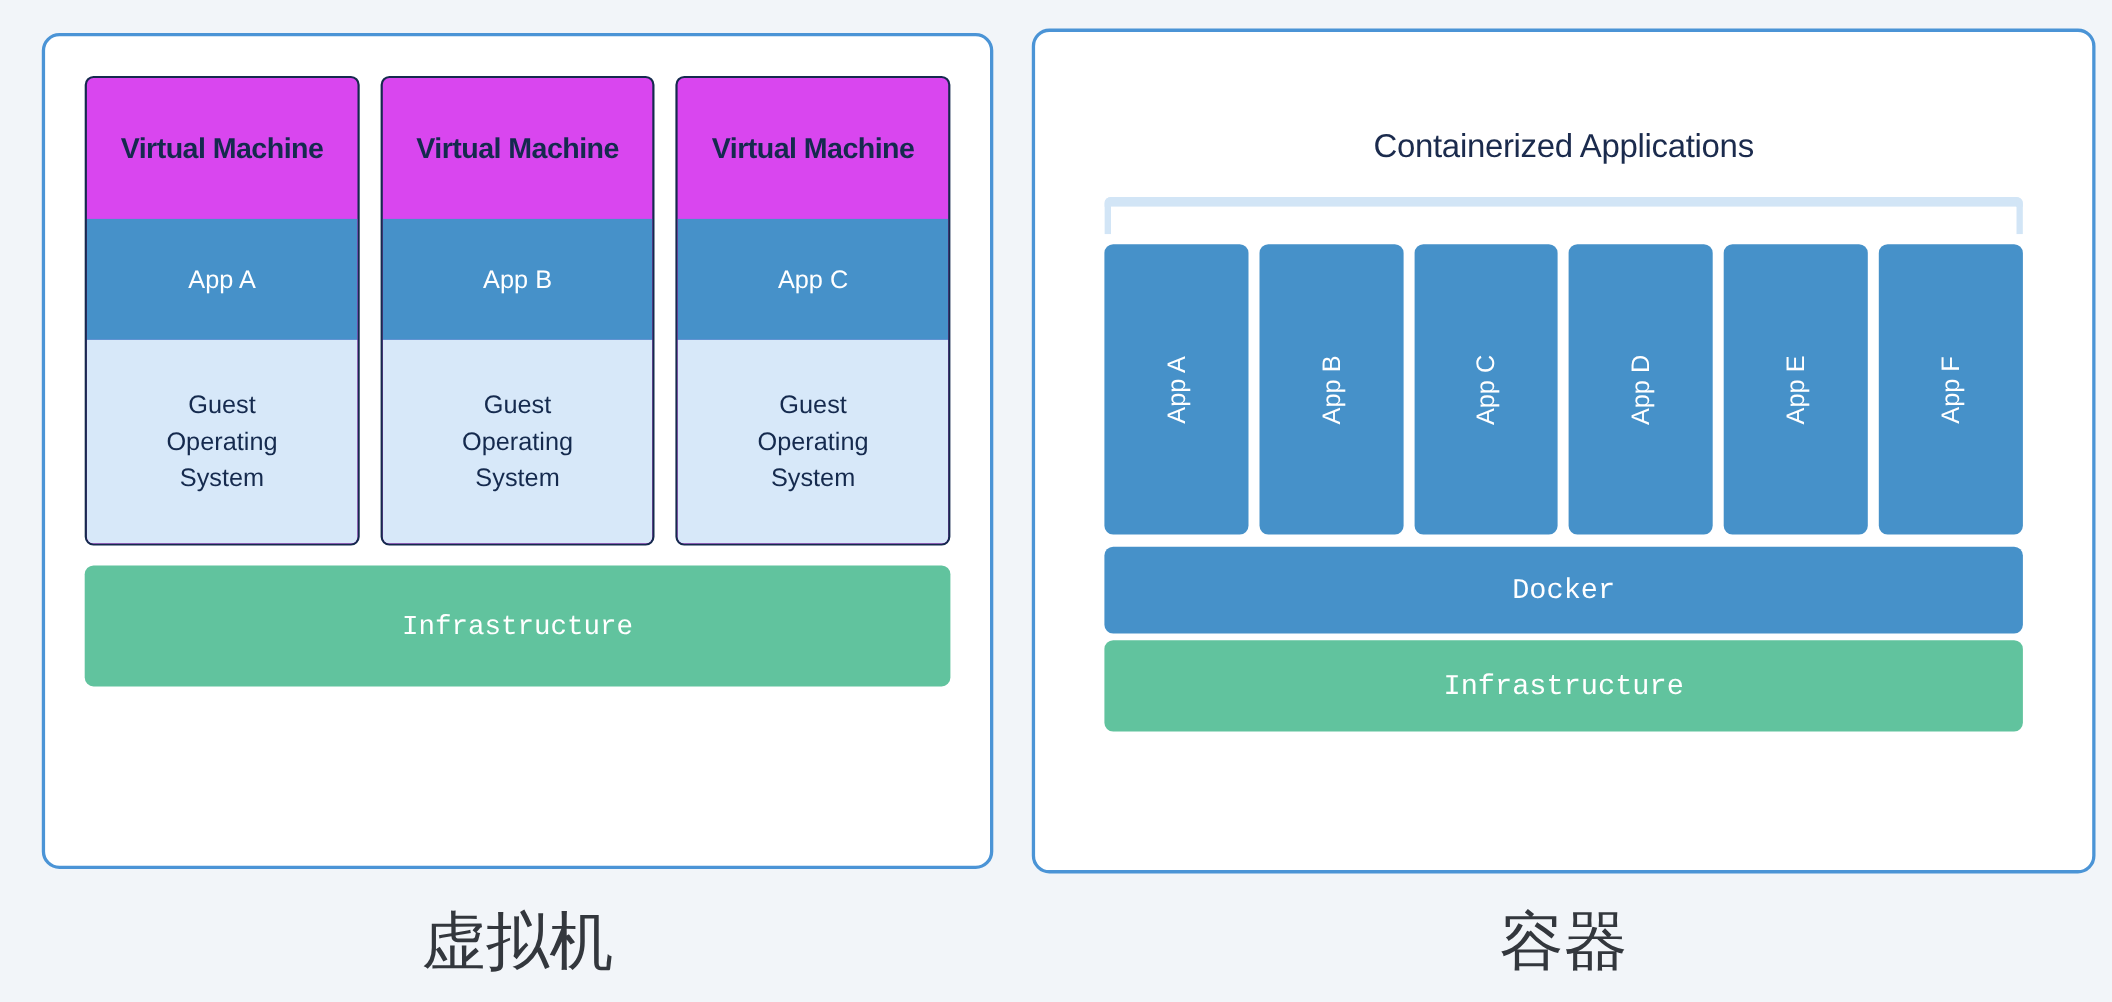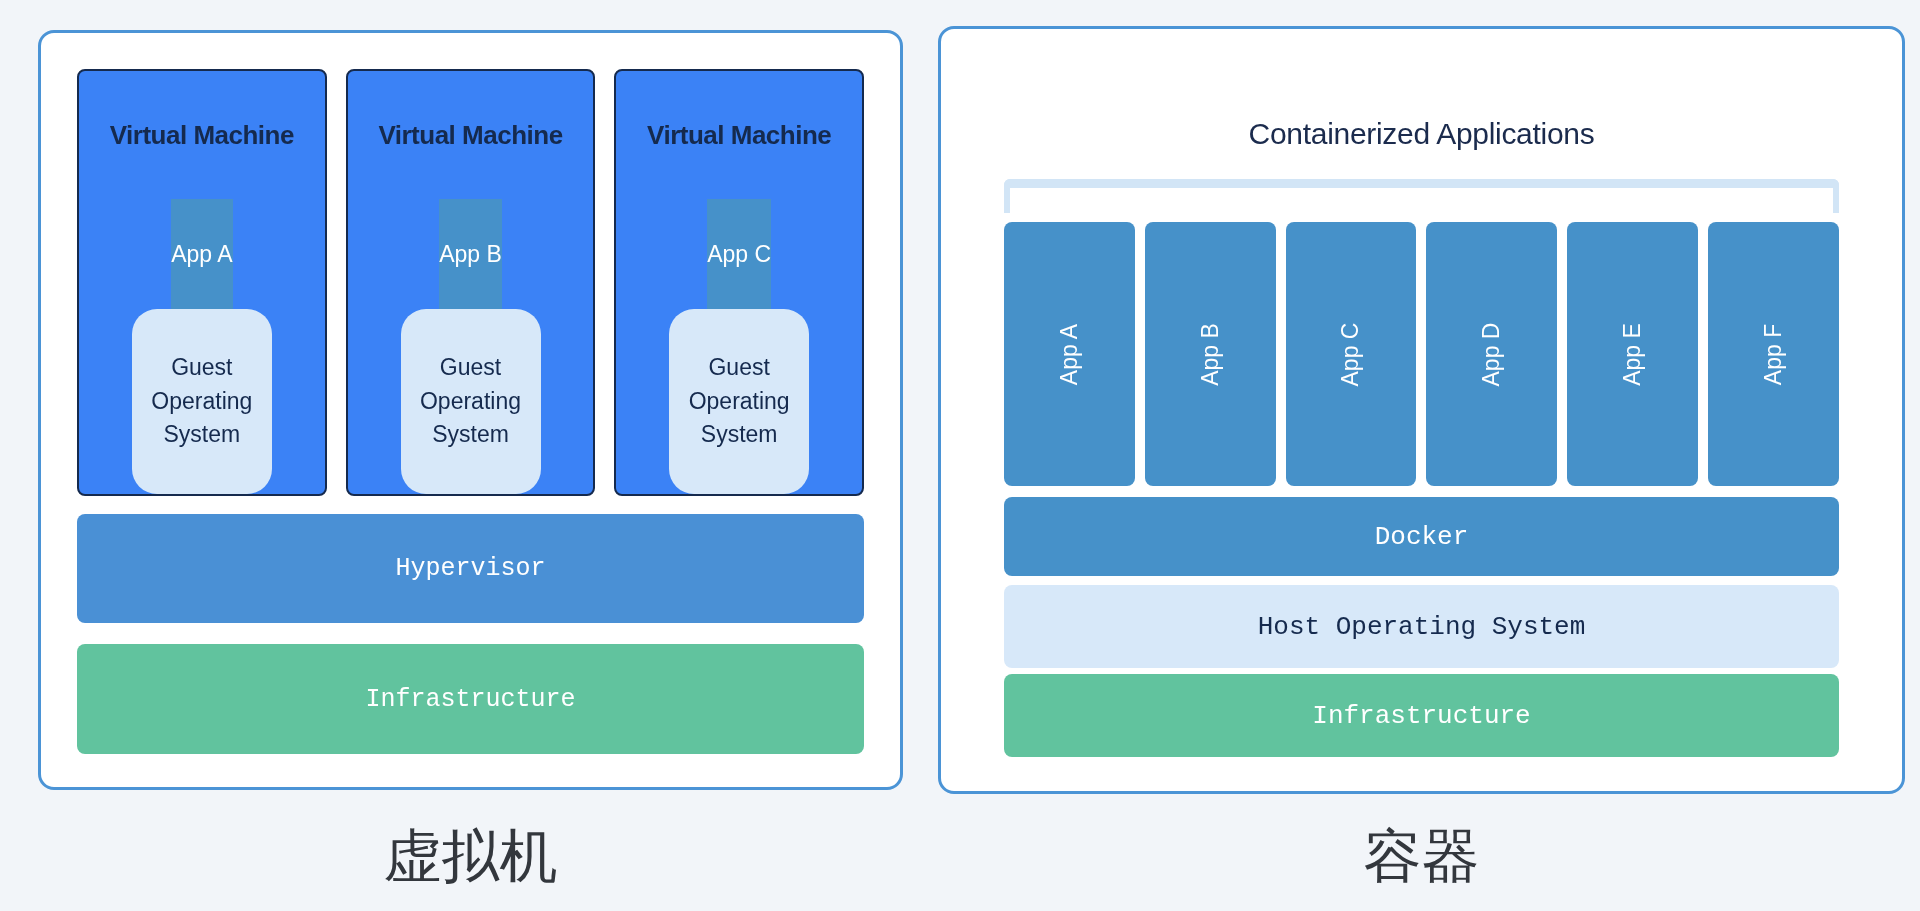--- a/index.html
+++ b/index.html
@@ -17,46 +17,45 @@
     border: 3px solid #4b94d6;
     border-radius: 16px;
   }
   .panel-left  { left: 38px;  top: 30px; width: 865px; height: 760px; padding: 36px 36px 33px 36px; }
   .panel-right { left: 938px; top: 26px; width: 967px; height: 768px; padding: 0 63px; }
 
   
   .vm-row { display: flex; gap: 19px; height: 427px; margin-bottom: 18px; }
   .vm-card {
     flex: 1;
-    background: #3b82f6;
+    background: #d946ef;
     border: 2.5px solid #152a4e;
     border-radius: 8px;
     display: flex;
     flex-direction: column;
     overflow: hidden;
-    align-items: center;
   }
   .vm-title {
     height: 128px;
     display: flex; align-items: center; justify-content: center;
     font-size: 26px; font-weight: bold; color: #152a4e;
     letter-spacing: -0.5px;
   }
   .vm-app {
     height: 110px;
     background: #4691c9; color: #ffffff;
     display: flex; align-items: center; justify-content: center;
     font-size: 23px;
   }
   .vm-guest {
     flex: 1;
     background: #d7e8f9; color: #152a4e;
     display: flex; align-items: center; justify-content: center;
     text-align: center;
-    font-size: 23px; line-height: 1.45; border-radius: 25px;
+    font-size: 23px; line-height: 1.45;
   }
   .vm-guest span { display: block; max-width: 140px; }
 
   .bar {
     border-radius: 8px;
     display: flex; align-items: center; justify-content: center;
     color: #ffffff; font-size: 25px; font-family: Liberation Mono, monospace;
   }
   .bar-hypervisor { height: 109px; background: #4a90d5; margin-bottom: 21px; }
   .bar-infra-left { height: 110px; background: #61c39e; }
@@ -131,21 +130,20 @@
     <div class="vm-card">
       <div class="vm-title">Virtual Machine</div>
       <div class="vm-app">App C</div>
       <div class="vm-guest">
         <span>Guest Operating System</span>
       </div>
     </div>
 
   </div>
 
-  <div class="bar bar-hypervisor">Hypervisor</div>
   <div class="bar bar-infra-left">Infrastructure</div>
 </div>
 
 <div class="panel panel-right">
   <div class="rp-title">Containerized Applications</div>
 
   <div class="bracket"></div>
 
   <div class="container-row">
     <div class="container-col">
@@ -162,18 +160,17 @@
     </div>
     <div class="container-col">
       <span>App E</span>
     </div>
     <div class="container-col">
       <span>App F</span>
     </div>
   </div>
 
   <div class="bar bar-docker">Docker</div>
-  <div class="bar bar-host-os">Host Operating System</div>
   <div class="bar bar-infra-right">Infrastructure</div>
 </div>
 
 <div class="caption caption-left">虚拟机</div>
 <div class="caption caption-right">容器</div>
 
 </body></html>

